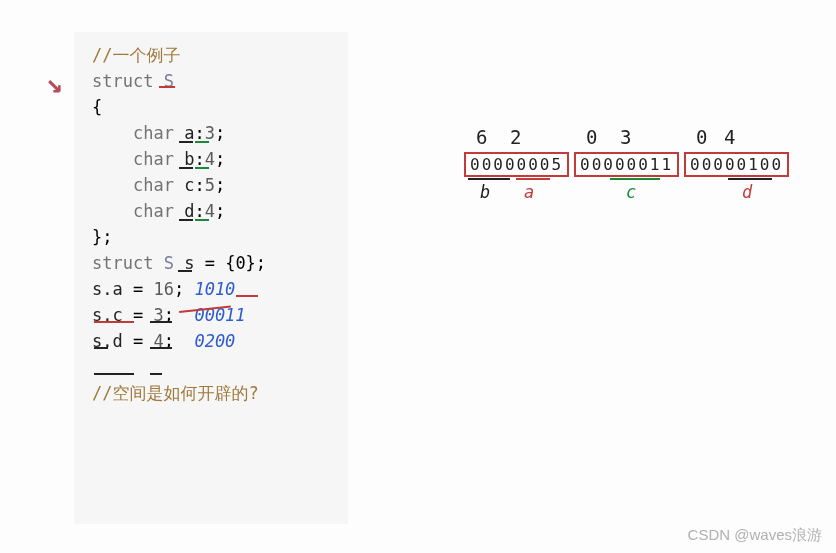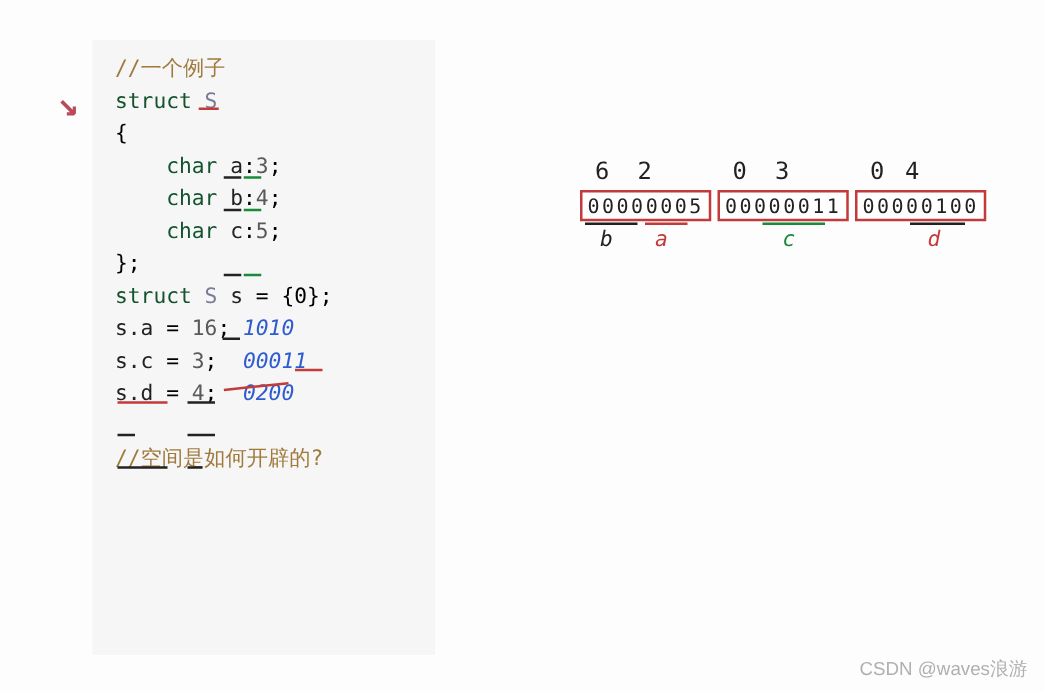--- a/index.html
+++ b/index.html
@@ -18,21 +18,21 @@
       top: 32px;
       width: 274px;
       height: 492px;
       background: #f6f6f6;
       padding: 10px 18px;
       font-size: 17px;
       line-height: 26px;
       box-sizing: border-box;
     }
     .comment { color: #a07a3c; }
-    .keyword { color: #14532d; }
+    .keyword { color: #737373; }
     .typename { color: #7a7a9a; }
     .varname { color: #222; }
     .number { color: #5a5a5a; }
     .blue { color: #2e5ccf; font-style: italic; }
     .line { white-space: pre; }
     .arrow {
       position: absolute;
       left: 46px;
       top: 66px;
       color: #b84a5a;
@@ -88,20 +88,21 @@
 
 <div class="arrow">↘</div>
 
 <div class="code-block">
   <div class="line"><span class="comment">//一个例子</span></div>
   <div class="line"><span class="keyword">struct</span> <span class="typename">S</span></div>
   <div class="line">{</div>
   <div class="line">    <span class="keyword">char</span> <span class="varname">a</span>:<span class="number">3</span>;</div>
   <div class="line">    <span class="keyword">char</span> <span class="varname">b</span>:<span class="number">4</span>;</div>
   <div class="line">    <span class="keyword">char</span> <span class="varname">c</span>:<span class="number">5</span>;</div>
+  <div class="line">    <span class="keyword">char</span> <span class="varname">d</span>:<span class="number">4</span>;</div>
   <div class="line">};</div>
   <div class="line"><span class="keyword">struct</span> <span class="typename">S</span> <span class="varname">s</span> <span>= {0};</span></div>
   <div class="line"><span class="varname">s.a</span> = <span class="number">16</span>; <span class="blue">1010</span></div>
   <div class="line"><span class="varname">s.c</span> = <span class="number">3</span>;  <span class="blue">00011</span></div>
   <div class="line"><span class="varname">s.d</span> = <span class="number">4</span>;  <span class="blue">0200</span></div>
   <div class="line" style="margin-top:26px"><span class="comment">//空间是如何开辟的?</span></div>
 </div>
 
 <div class="underline-red annot" style="left:159px;top:86px;width:16px"></div>
 <div class="underline-black annot" style="left:179px;top:141px;width:14px"></div>

